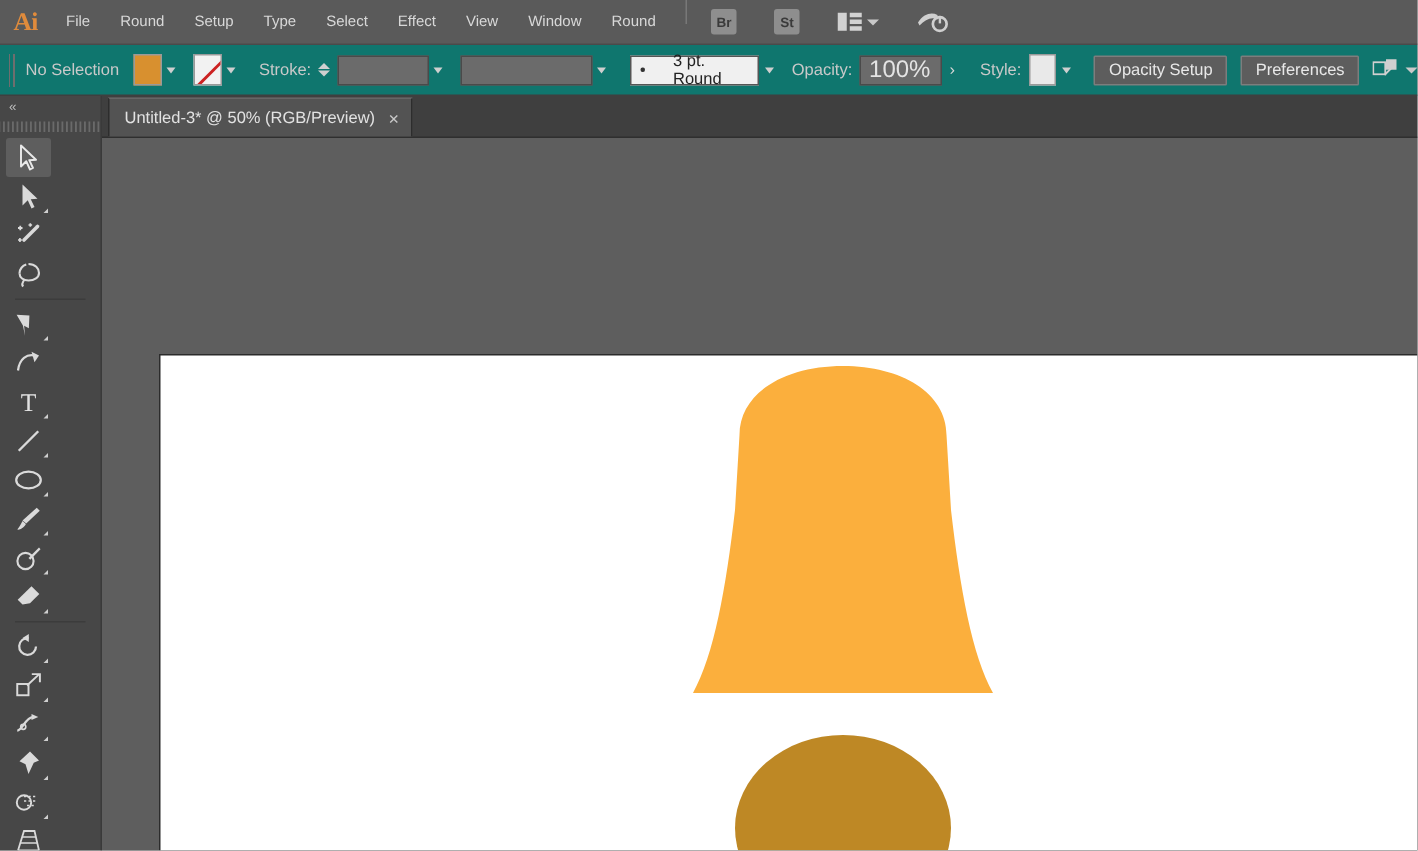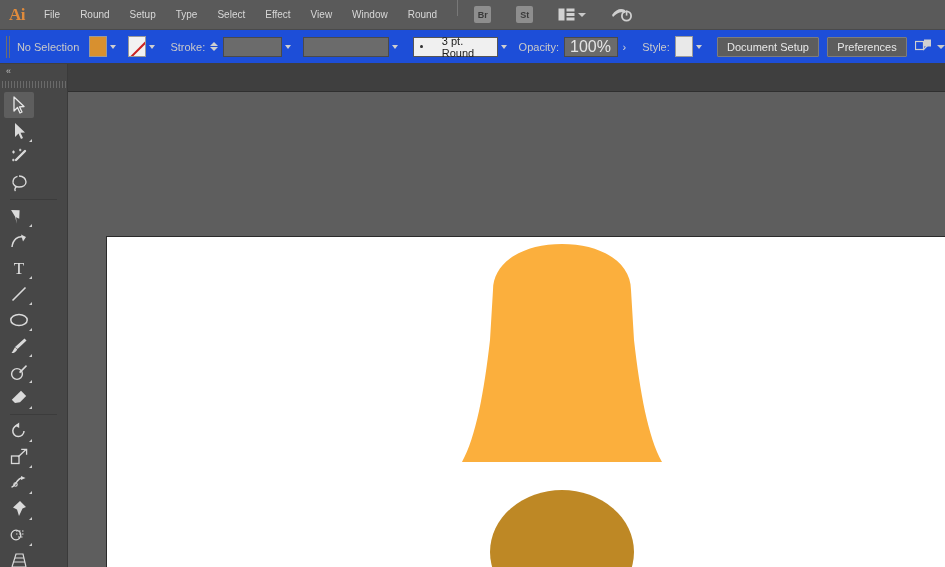--- a/index.html
+++ b/index.html
@@ -39,21 +39,21 @@
   }
   .icon-btn { display:flex; align-items:center; gap:3px; cursor:default; }
   .chev-d {
     width:0;height:0;border-left:4px solid transparent;border-right:4px solid transparent;
     border-top:4px solid #c9c9c9;
   }
 
   
   .controlbar {
     position:absolute; left:0; top:30px; width:945px; height:34px;
-    background:#1d4ed8; border-bottom:1px solid #3f3f3f;
+    background:#0f766e; border-bottom:1px solid #3f3f3f;
     display:flex; align-items:center; padding-left:6px;
   }
   .grip { width:7px; height:22px; margin-right:5px;
     background:repeating-linear-gradient(to right,#6e6e6e 0 1px,transparent 1px 3px); }
   .cb-label { font-size:11px; color:#c9c9c9; white-space:nowrap; }
   .nosel { width:70px; text-align:left; margin-right:10px; }
   .swatch {
     width:21px; height:21px; border:1px solid #9a9a9a; background:#d8902f;
   }
   .swatch.none-sw {
@@ -253,38 +253,42 @@
 
     <div class="cb-label">Style:</div>
     <div class="spacer6"></div>
     <div class="swatch white-sw"></div>
     <div class="mini-chev">
         <i></i>
       </div>
 
     <div class="spacer14"></div>
 
-    <div class="btn">Document Setup</div>
+    <div class="btn">Opacity Setup</div>
     <div class="spacer10"></div>
     <div class="btn">Preferences</div>
 
     <div class="spacer10"></div>
 
     <div class="icon-btn">
       <svg width="19" height="15" viewBox="0 0 19 15">
         <rect x="0.5" y="2.5" width="8" height="8" fill="none" stroke="#d0d0d0" stroke-width="1.2"></rect>
         <rect x="9" y="0.5" width="7" height="7" fill="#d0d0d0"></rect>
         <path d="M8 11 L14 5" stroke="#d0d0d0" stroke-width="1.2" fill="none"></path>
       </svg>
       <span class="chev-d"></span>
     </div>
   </div>
 
   <div class="tabbar">
     <div class="tabbar-lead"></div>
+    <div class="doctab">
+      <span>Untitled-3* @ 50% (RGB/Preview)</span>
+      <span class="tab-close">×</span>
+    </div>
   </div>
 
   <div class="canvas-area">
     <div class="artboard"></div>
 
     <svg class="artwork" viewBox="0 0 877 475">
 
       <ellipse cx="494" cy="460" rx="72" ry="62" fill="#be8825"></ellipse>
 
       <path d="M 425 198

